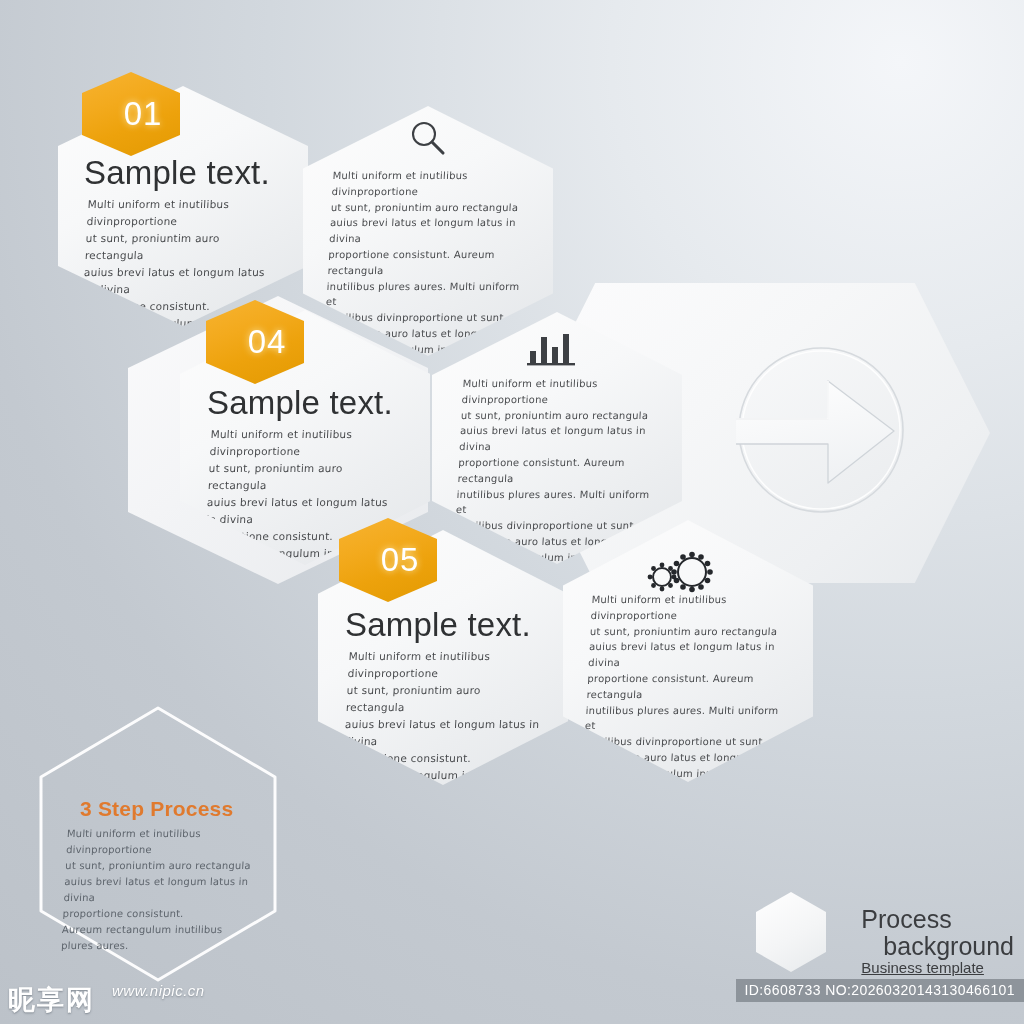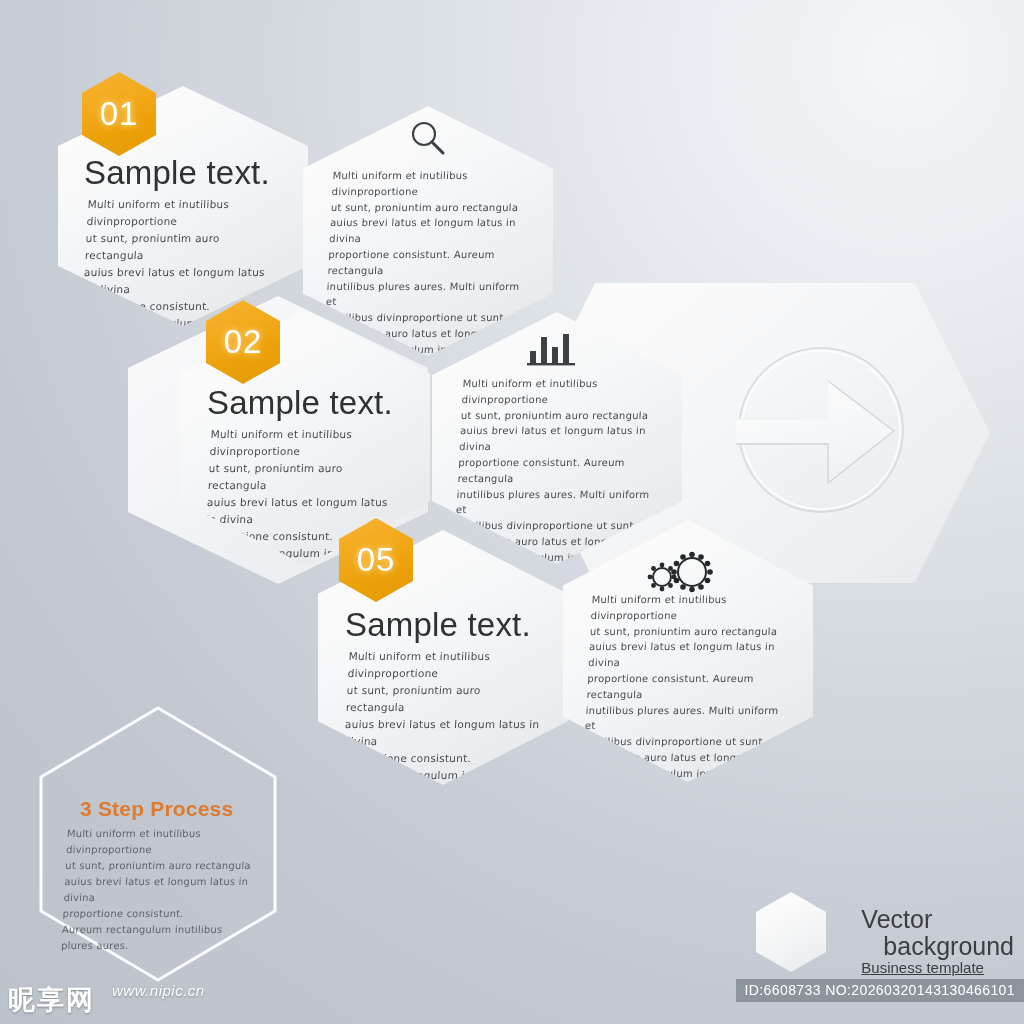--- a/index.html
+++ b/index.html
@@ -37,21 +37,21 @@
     transform:skewX(-3deg);
     opacity:.93;
     white-space:pre-line;
   }
   
   .badge{
     position:absolute;width:74px;height:84px;z-index:40;
     clip-path:polygon(50% 0%,100% 25%,100% 75%,50% 100%,0% 75%,0% 25%);
     background:linear-gradient(160deg,#f7b331 0%,#f3aa1d 35%,#eda20c 62%,#e39a02 100%);
     filter:drop-shadow(2px 4px 5px rgba(80,70,40,0.42));
-    display:flex;align-items:center;justify-content:center;
+    display:flex;align-items:center;justify-content:center;padding-left:24px;
   }
   .badge span{
     font-size:33px;color:#ffffff;font-weight:300;
     letter-spacing:1px;
     text-shadow:0 0 7px rgba(255,240,190,.95);
     font-family:"Liberation Sans", sans-serif;
   }
   
   .icon-wrap{position:absolute;z-index:30;}
   
@@ -180,21 +180,21 @@
       <div class="panel-title">Sample text.</div>
       <div class="panel-body">Multi uniform et inutilibus divinproportione
 ut sunt, proniuntim auro rectangula
 auius brevi latus et longum latus in divina
 proportione consistunt.
 Aureum rectangulum inutilibus
 plures aures.</div>
     </div>
   </div>
   <div class="badge" style="left:206px;top:300px;">
-    <span>02</span>
+    <span>04</span>
   </div>
 
   <div class="hex" style="left:432px;top:312px;width:250px;height:252px;">
     <div class="hex-inner" style="padding:64px 20px 0 26px;">
       <div class="panel-body" style="font-size:10px;line-height:1.58;">Multi uniform et inutilibus divinproportione
 ut sunt, proniuntim auro rectangula
 auius brevi latus et longum latus in divina
 proportione consistunt. Aureum rectangula
 inutilibus plures aures. Multi uniform et
 inutilibus divinproportione ut sunt,
@@ -286,21 +286,21 @@
 ut sunt, proniuntim auro rectangula
 auius brevi latus et longum latus in divina
 proportione consistunt.
 Aureum rectangulum inutilibus
 plures aures.</div>
     </div>
   </div>
 
   <div class="brand-hex"></div>
   <div class="brand">
-    <div class="brand-l1">Vector</div>
+    <div class="brand-l1">Process</div>
     <div class="brand-l2">background</div>
     <div class="brand-l3">Business template</div>
   </div>
 
   <div class="idbar">ID:6608733 NO:20260320143130466101</div>
 
   <div class="watermark">
     <span class="wm-cn">昵享网</span>
     <span class="wm-url">www.nipic.cn</span>
   </div>

